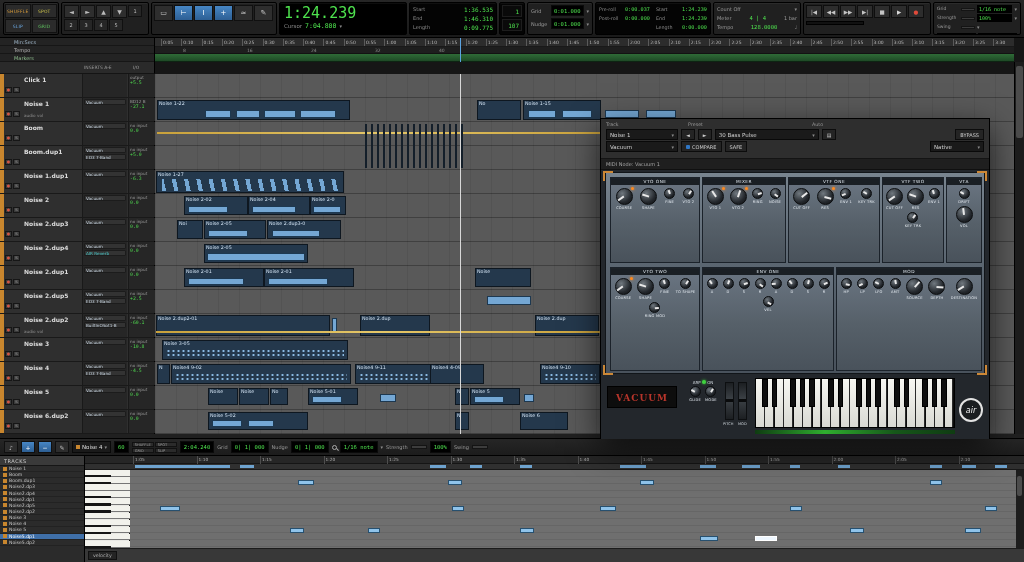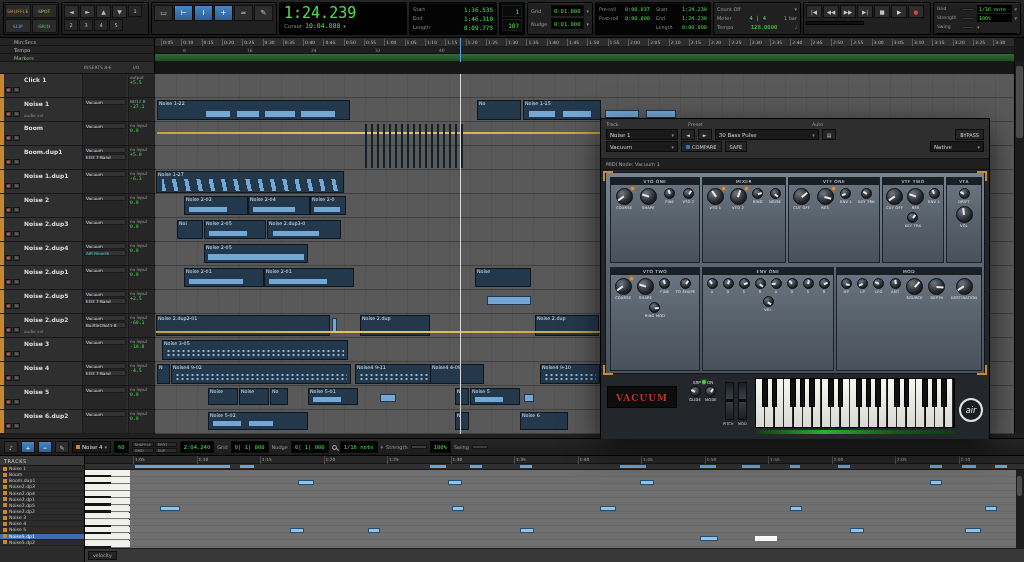--- a/index.html
+++ b/index.html
@@ -225,21 +225,21 @@
         <div class="tbtn active">I</div>
         <div class="tbtn active">+</div>
         <div class="tbtn">≈</div>
         <div class="tbtn">✎</div>
       </div>
 
     <div class="cluster" id="counter-cluster">
       <div id="main-counter" class="lcd">1:24.239</div>
       <div class="subrow">
         <span>Cursor</span>
-        <span class="lcd">10:04.800</span>
+        <span class="lcd">7:04.800</span>
         <span class="dd">▾</span>
       </div>
     </div>
 
     <div class="cluster" id="sel-cluster">
       <div class="selrow">
           <span>Start</span>
           <span class="lcd">1:36.535</span>
         </div>
       <div class="selrow">

